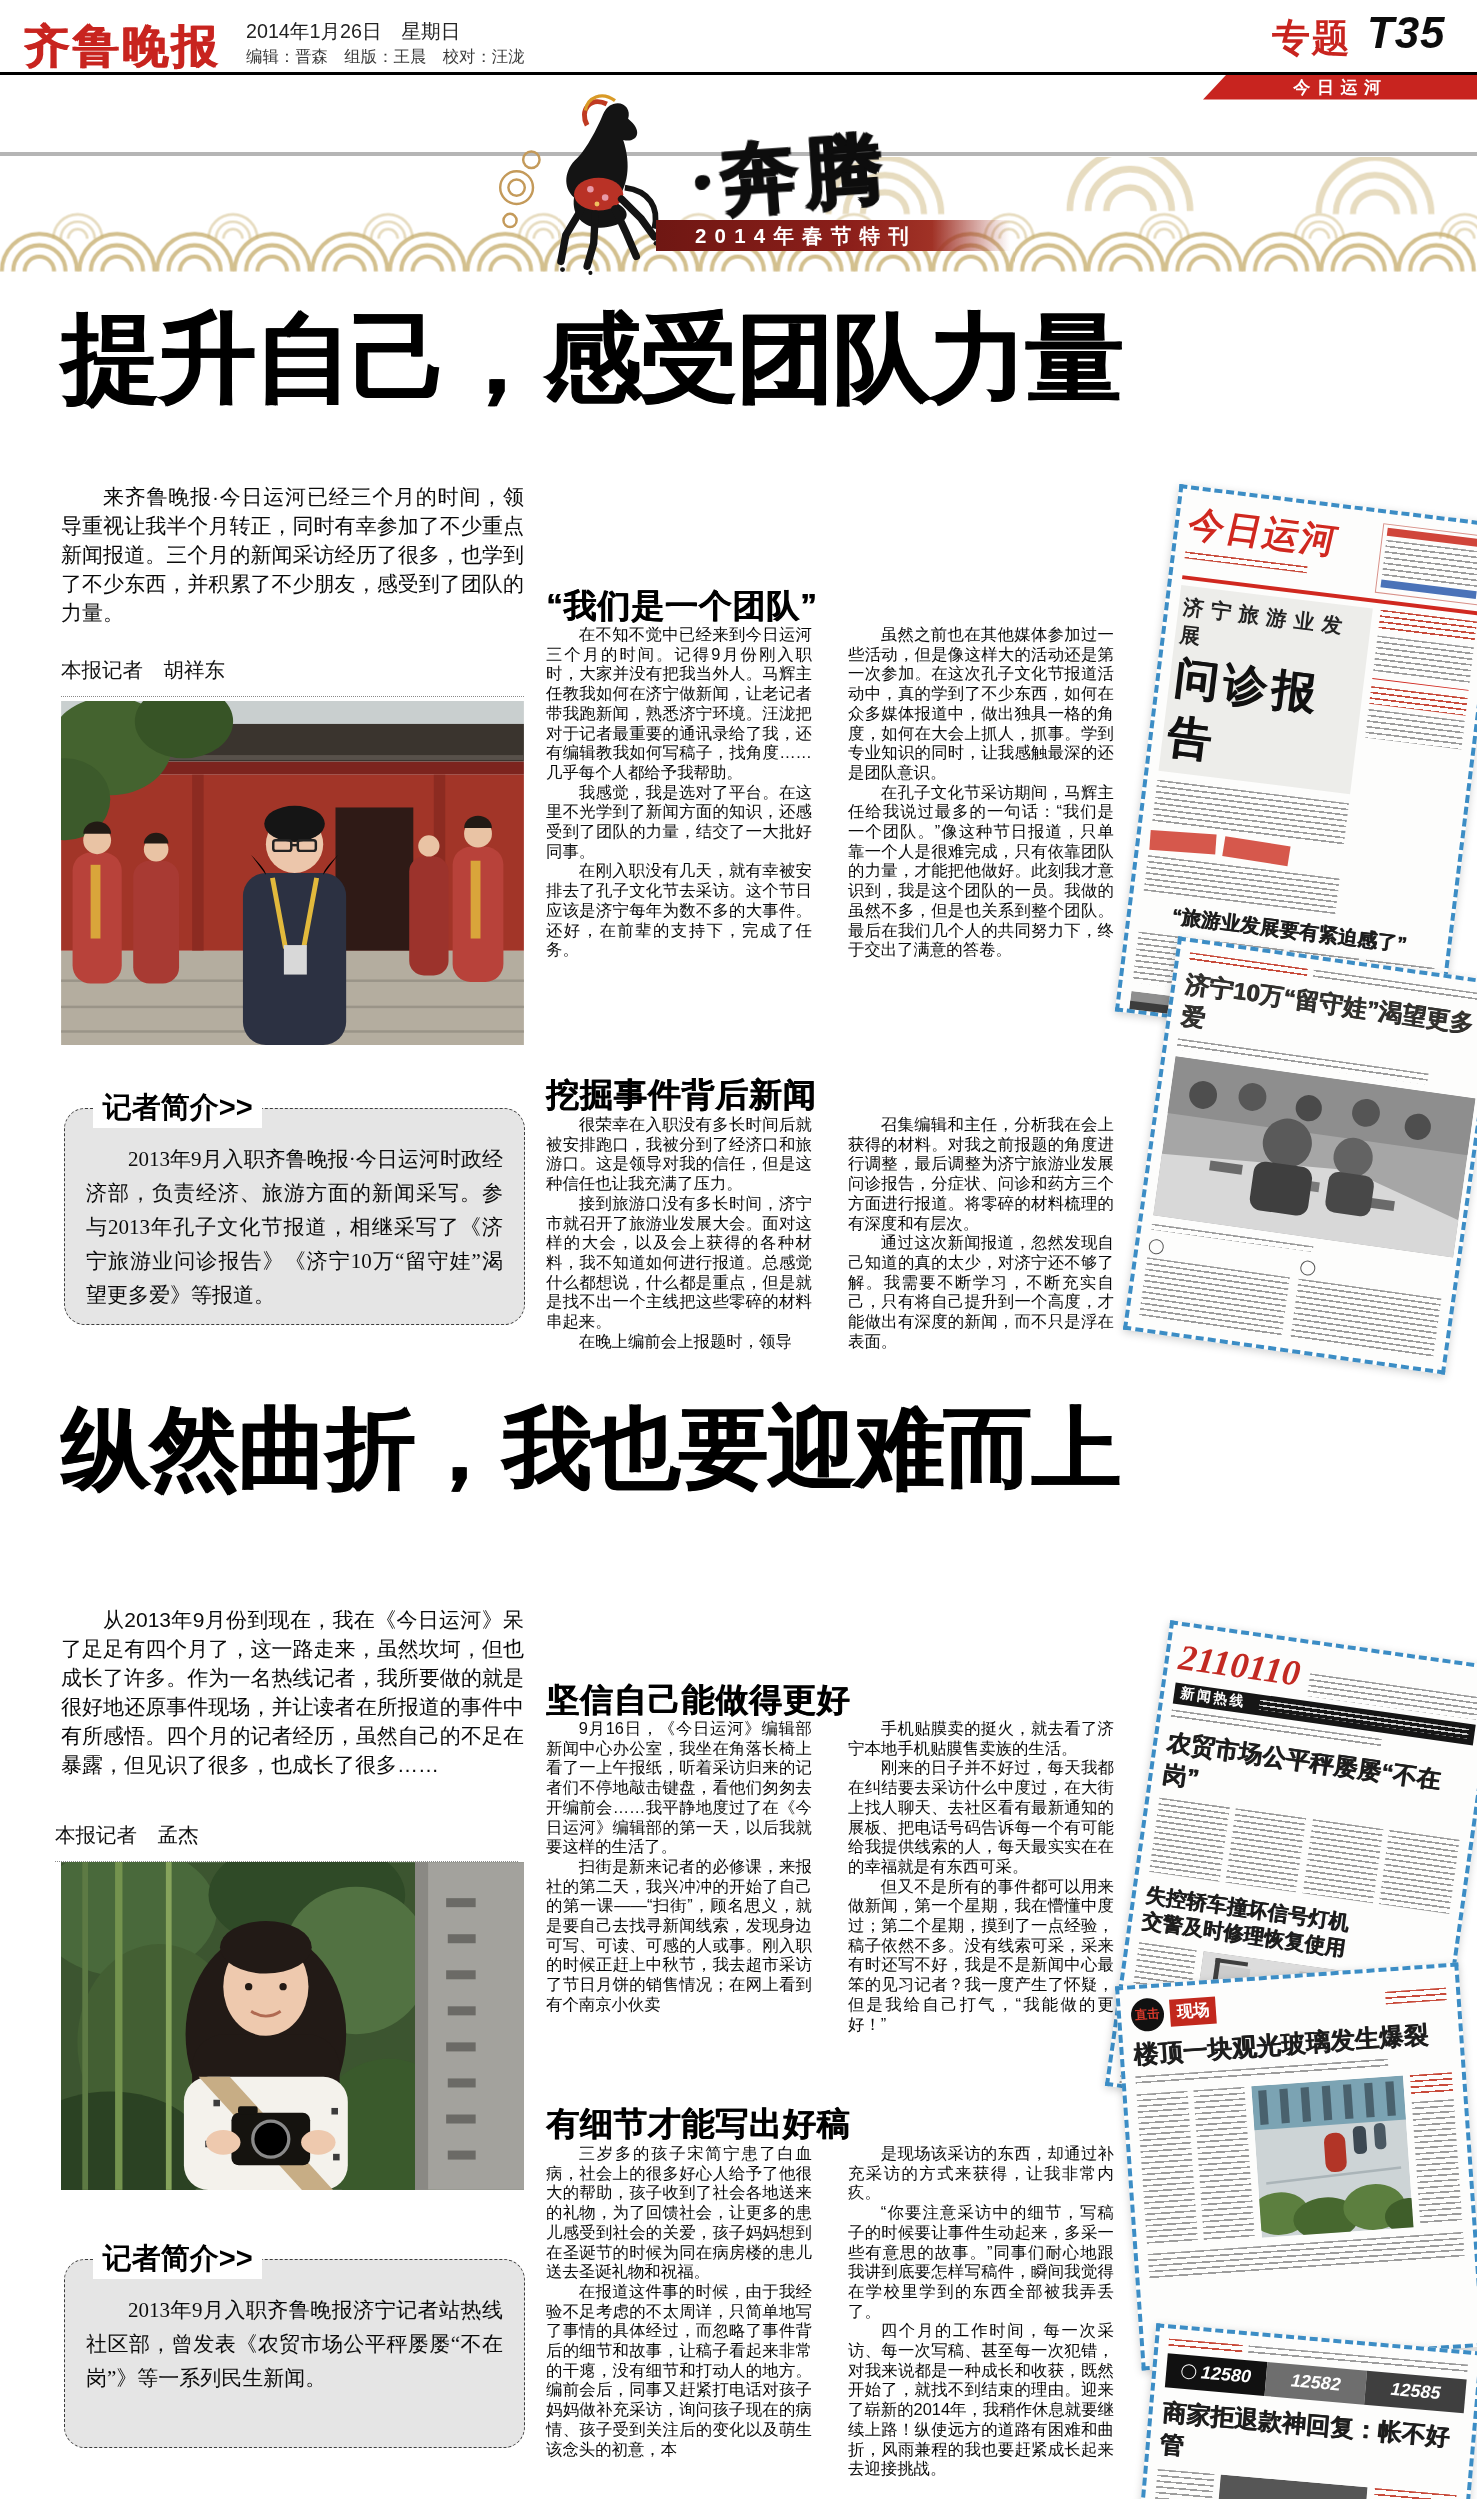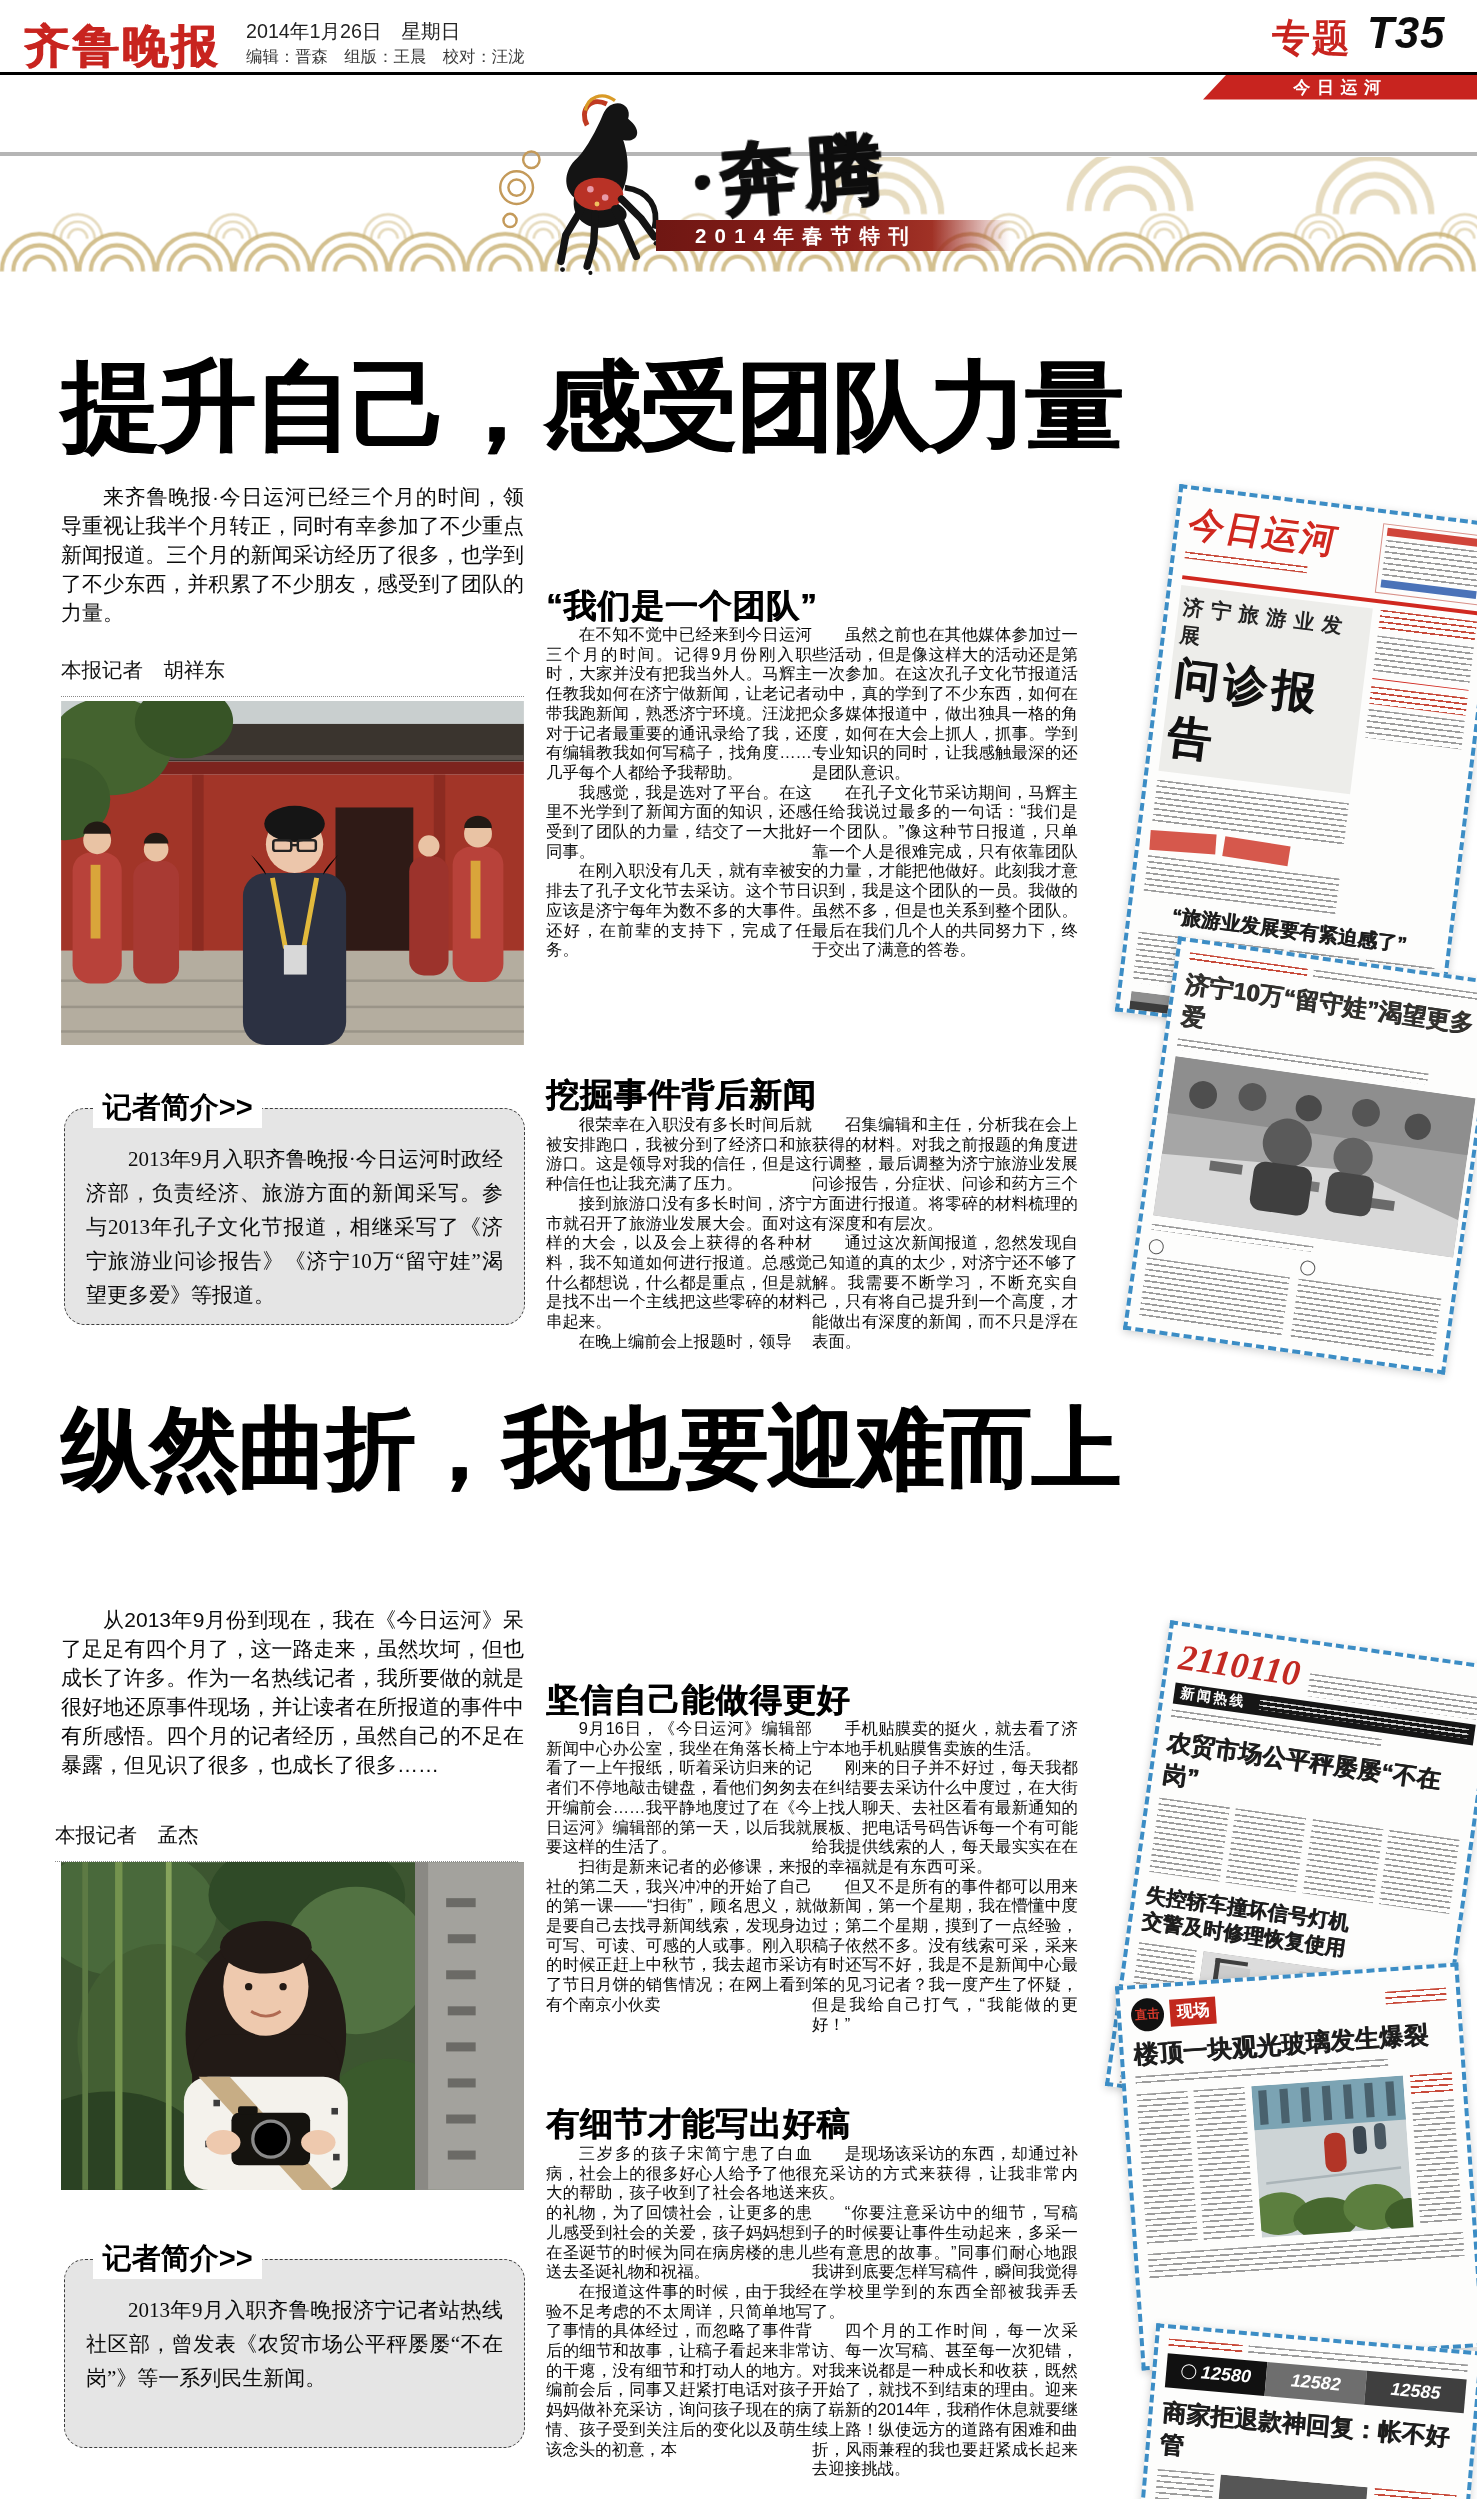--- a/index.html
+++ b/index.html
@@ -22,28 +22,28 @@
   
   .grayline{background:#b5b5b5;height:4.1px;}
   .benteng{font-family:"Liberation Serif",serif;font-weight:900;font-size:79px;color:#0d0d0d;
            transform:rotate(-4deg);text-shadow:2.5px 0 0 #0d0d0d,0 1.6px 0 #0d0d0d;letter-spacing:4.9px;}
   .springband{background:linear-gradient(90deg,#6f1713,#8c1f1a 55%,#a03226 78%,rgba(160,50,38,0));
               display:flex;align-items:center;}
   .springband span{color:#fff;font-size:20.5px;font-weight:700;letter-spacing:8.2px;padding-left:39px;}
 
   
   .headline1{font-size:98px;font-weight:900;letter-spacing:-1.6px;white-space:nowrap;color:#000;
-             text-shadow:1.6px 0 0 #000;line-height:1.1;margin-top:48px;}
+             text-shadow:1.6px 0 0 #000;line-height:1.1;}
   .headline2{font-size:89px;font-weight:900;letter-spacing:-0.8px;white-space:nowrap;color:#000;
              text-shadow:1.6px 0 0 #000;line-height:1.1;}
   .intro{width:463px;font-size:21px;line-height:29px;text-align:justify;color:#0a0a0a;}
   .intro p{margin:0;text-indent:2em;}
   .byline{width:463px;font-size:20.5px;color:#111;padding-bottom:11.5px;border-bottom:1.6px dotted #8a8a8a;}
   .sec-head{font-size:33px;font-weight:900;color:#000;letter-spacing:0.8px;text-shadow:0.8px 0 0 #000;margin-top:14px;}
-  .cols2{display:flex;}
+  .cols2{display:flex;gap:36px;}
   .bcol{width:266px;font-size:16.4px;line-height:19.7px;text-align:justify;color:#0a0a0a;}
   .bcol p{margin:0;text-indent:2em;}
   .biobox{border:1.6px dashed #3c3c3c;border-radius:21px;background:#e5e5e5;}
   .biotitle{position:absolute;top:-21px;left:28px;background:#fff;padding:0 9.8px;
             font-size:29px;font-weight:800;color:#000;}
   .biotext{font-size:21px;line-height:34px;text-align:justify;color:#0a0a0a;margin:33px 21px 0 21px;text-indent:2em;font-family:Liberation Serif, serif;}
 
   
   .clip{position:absolute;background:#fdfdfc;border:4.1px dashed #3c8dc5;
         box-shadow:0 2.5px 8.2px rgba(0,0,0,.18);padding:9.8px;overflow:hidden;box-sizing:border-box;}

